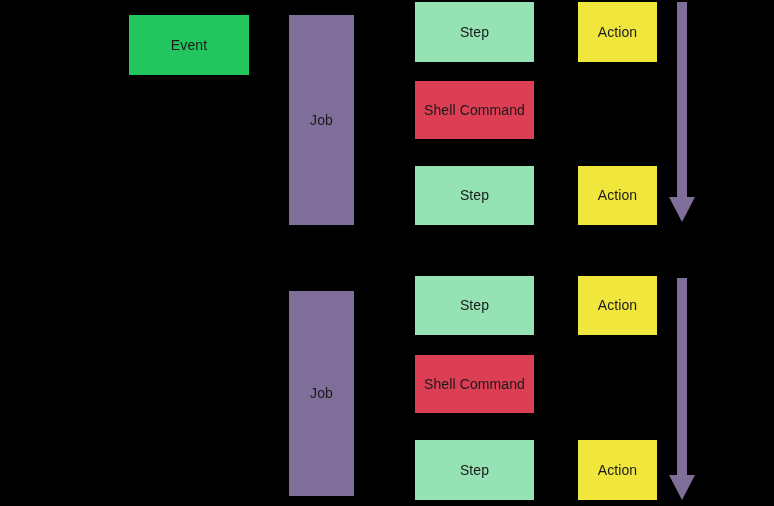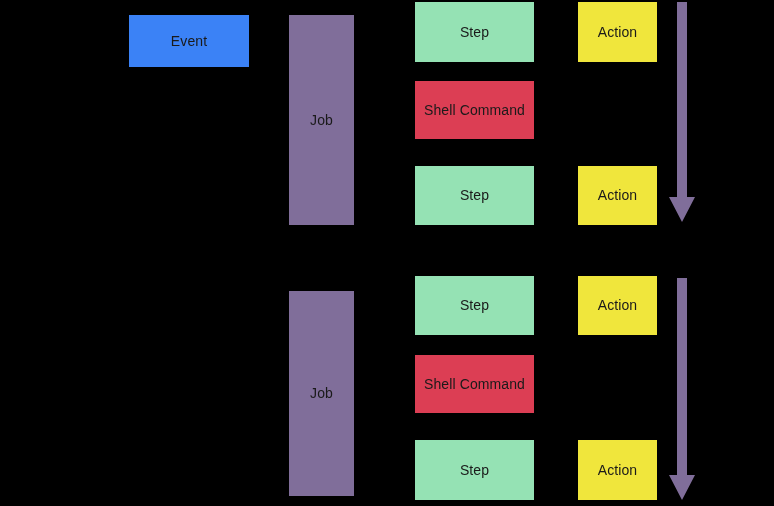--- a/index.html
+++ b/index.html
@@ -32,21 +32,21 @@
     position: absolute;
   }
   .arrow svg {
     display: block;
   }
 </style>
 </head>
 <body>
 
 <div id="canvas">
-    <div class="node" style="left: 129px; top: 15px; width: 120px; height: 52px; background: #3b82f6;">Event</div>
+    <div class="node" style="left: 129px; top: 15px; width: 120px; height: 60px; background: #22c55e;">Event</div>
     <div class="node" style="left: 289px; top: 15px; width: 65px; height: 210px; background: rgb(128, 110, 154);">Job</div>
     <div class="node" style="left: 415px; top: 2px; width: 119px; height: 60px; background: rgb(149, 226, 180);">Step</div>
     <div class="node" style="left: 578px; top: 2px; width: 79px; height: 60px; background: rgb(240, 230, 60);">Action</div>
     <div class="node" style="left: 415px; top: 81px; width: 119px; height: 58px; background: rgb(220, 62, 84);">Shell Command</div>
     <div class="node" style="left: 415px; top: 166px; width: 119px; height: 59px; background: rgb(149, 226, 180);">Step</div>
     <div class="node" style="left: 578px; top: 166px; width: 79px; height: 59px; background: rgb(240, 230, 60);">Action</div>
     <div class="node" style="left: 289px; top: 291px; width: 65px; height: 205px; background: rgb(128, 110, 154);">Job</div>
     <div class="node" style="left: 415px; top: 276px; width: 119px; height: 59px; background: rgb(149, 226, 180);">Step</div>
     <div class="node" style="left: 578px; top: 276px; width: 79px; height: 59px; background: rgb(240, 230, 60);">Action</div>
     <div class="node" style="left: 415px; top: 355px; width: 119px; height: 58px; background: rgb(220, 62, 84);">Shell Command</div>

